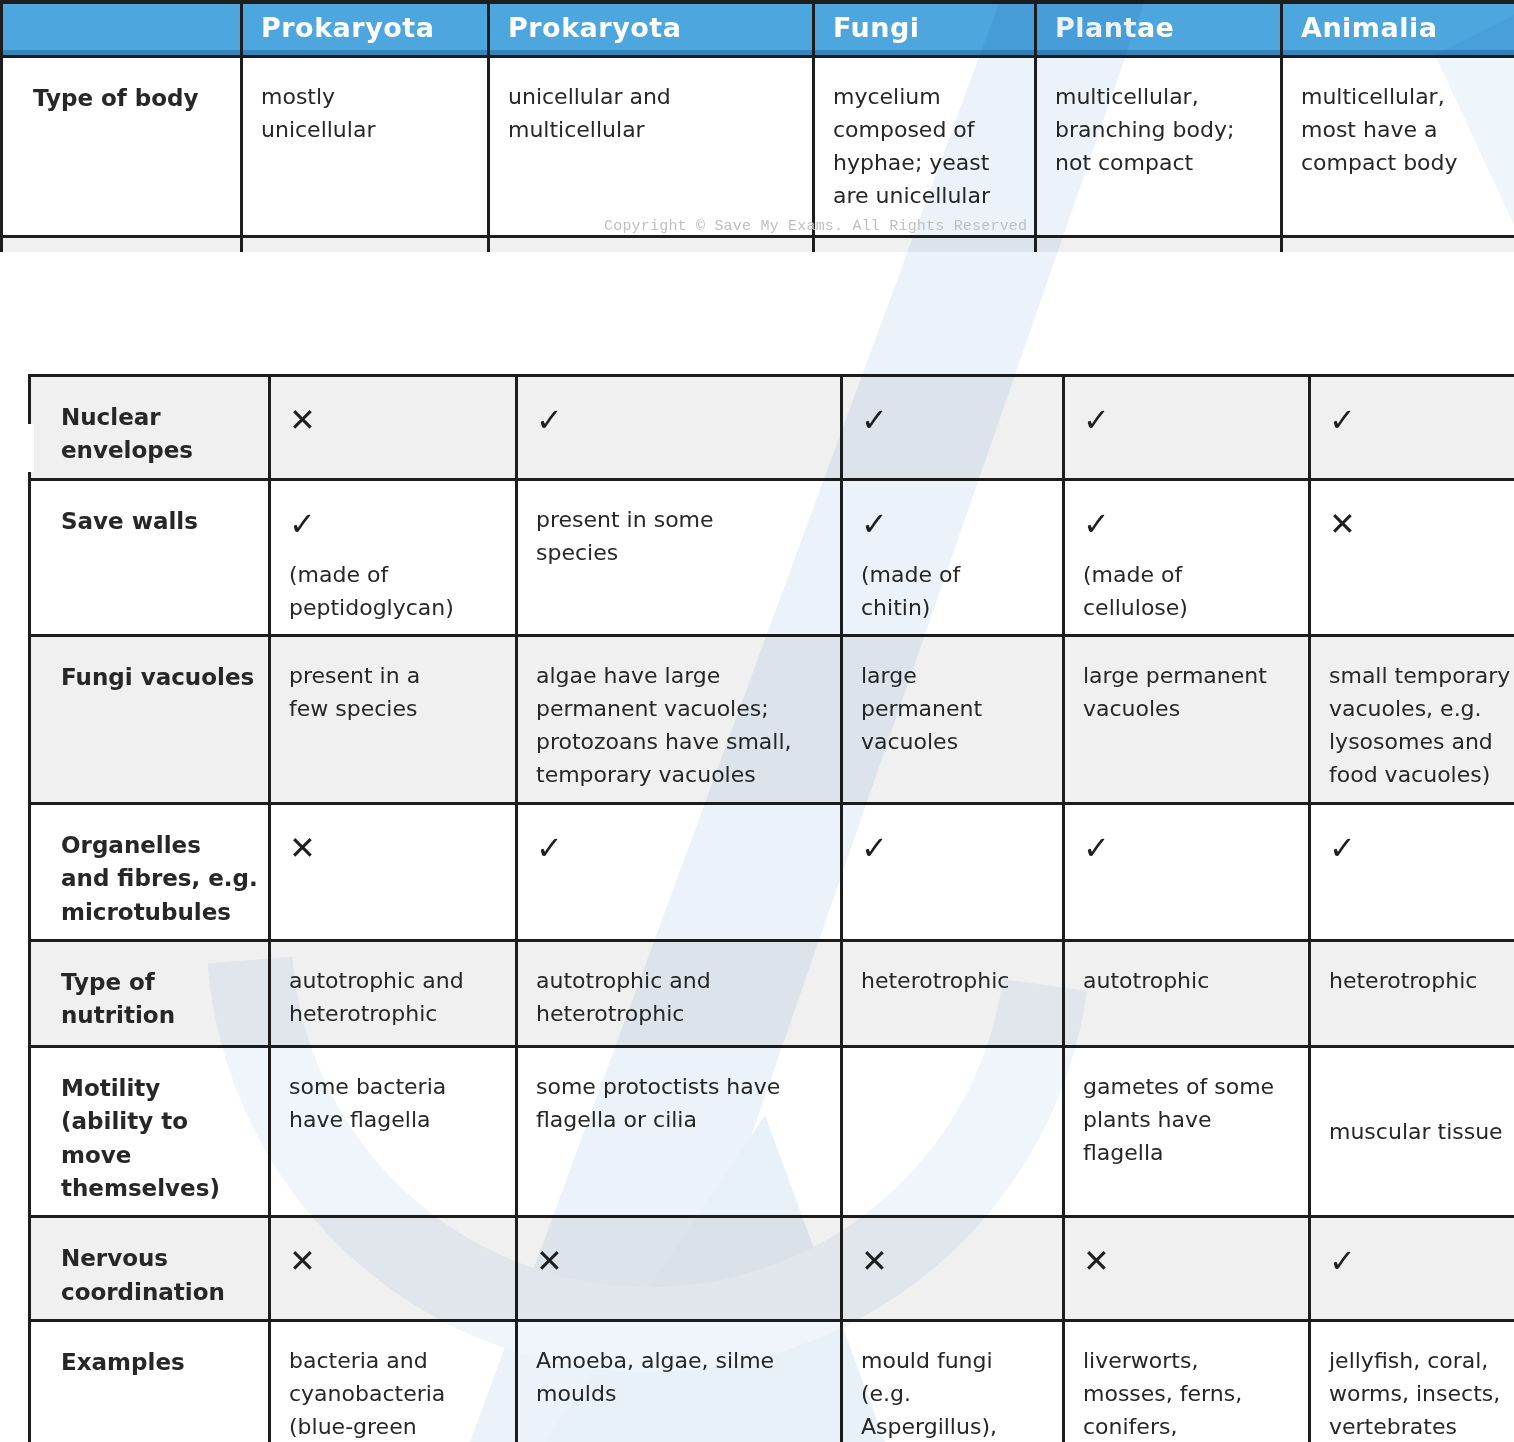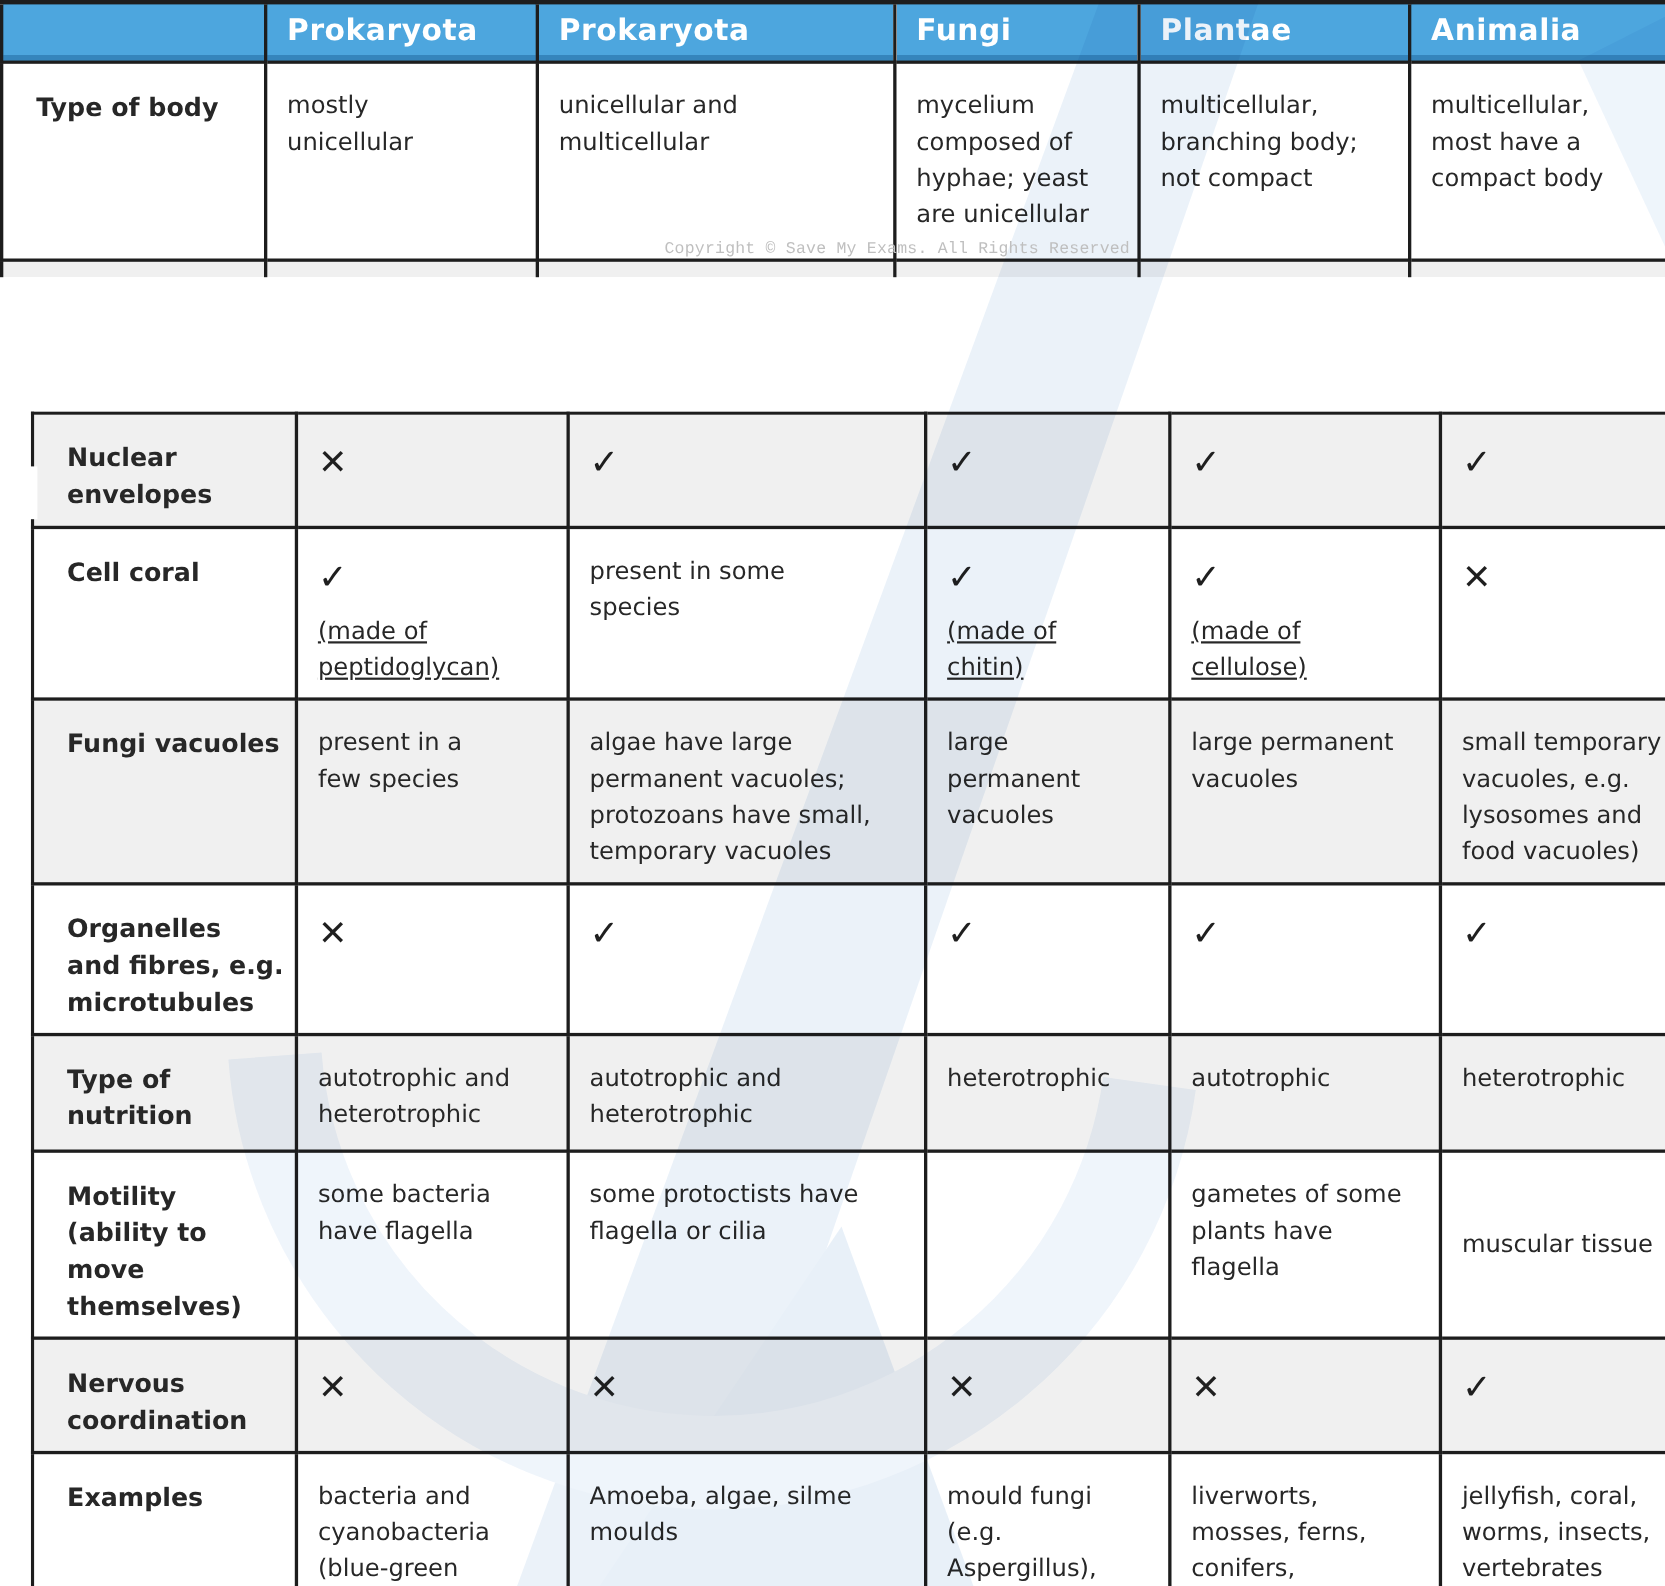--- a/index.html
+++ b/index.html
@@ -29,21 +29,21 @@
   td.label-cell{
     font-weight:bold; font-size:23px; color:var(--text);
     padding:24px 10px 10px 30px; white-space:pre-line; line-height:1.45;
   }
   td.data-cell{
     font-size:22px; color:var(--text);
     padding:22px 14px 10px 18px; white-space:pre-line; line-height:1.5;
   }
   td.data-cell.center-v{vertical-align:middle; padding-top:10px;}
   .mark{display:block; font-size:32px; line-height:1.1; color:#1f1f1f; padding-top:4px;}
-  .mark + .note{display:block; margin-top:16px;text-decoration:underline;}
+  .mark + .note{display:block; margin-top:16px;}
   tr.shaded td{background:var(--shaded);}
   tr.sliver td{height:16px; background:var(--shaded); border-bottom:none;}
 
   #watermark{position:absolute; left:0; top:0; z-index:5; pointer-events:none;
     mix-blend-mode:multiply; opacity:0.9;}
   #copyright{
     position:absolute; left:604px; top:218px; z-index:7;
     font-size:15px; color:var(--copyright); letter-spacing:0.2px;
     font-family:Liberation Mono, monospace;
   }
@@ -126,21 +126,21 @@
         <tr class="shaded" style="height: 88px;">
           <td class="label-cell">Nuclear
 envelopes</td>
           <td class="data-cell"><span class="mark">✕</span></td>
           <td class="data-cell"><span class="mark">✓</span></td>
           <td class="data-cell"><span class="mark">✓</span></td>
           <td class="data-cell"><span class="mark">✓</span></td>
           <td class="data-cell"><span class="mark">✓</span></td>
         </tr>
         <tr style="height: 152px;">
-          <td class="label-cell">Cell coral</td>
+          <td class="label-cell">Save walls</td>
           <td class="data-cell"><span class="mark">✓</span><span class="note">(made of
 peptidoglycan)</span></td>
           <td class="data-cell"><span class="plain">present in some
 species</span></td>
           <td class="data-cell"><span class="mark">✓</span><span class="note">(made of
 chitin)</span></td>
           <td class="data-cell"><span class="mark">✓</span><span class="note">(made of
 cellulose)</span></td>
           <td class="data-cell"><span class="mark">✕</span></td>
         </tr>

